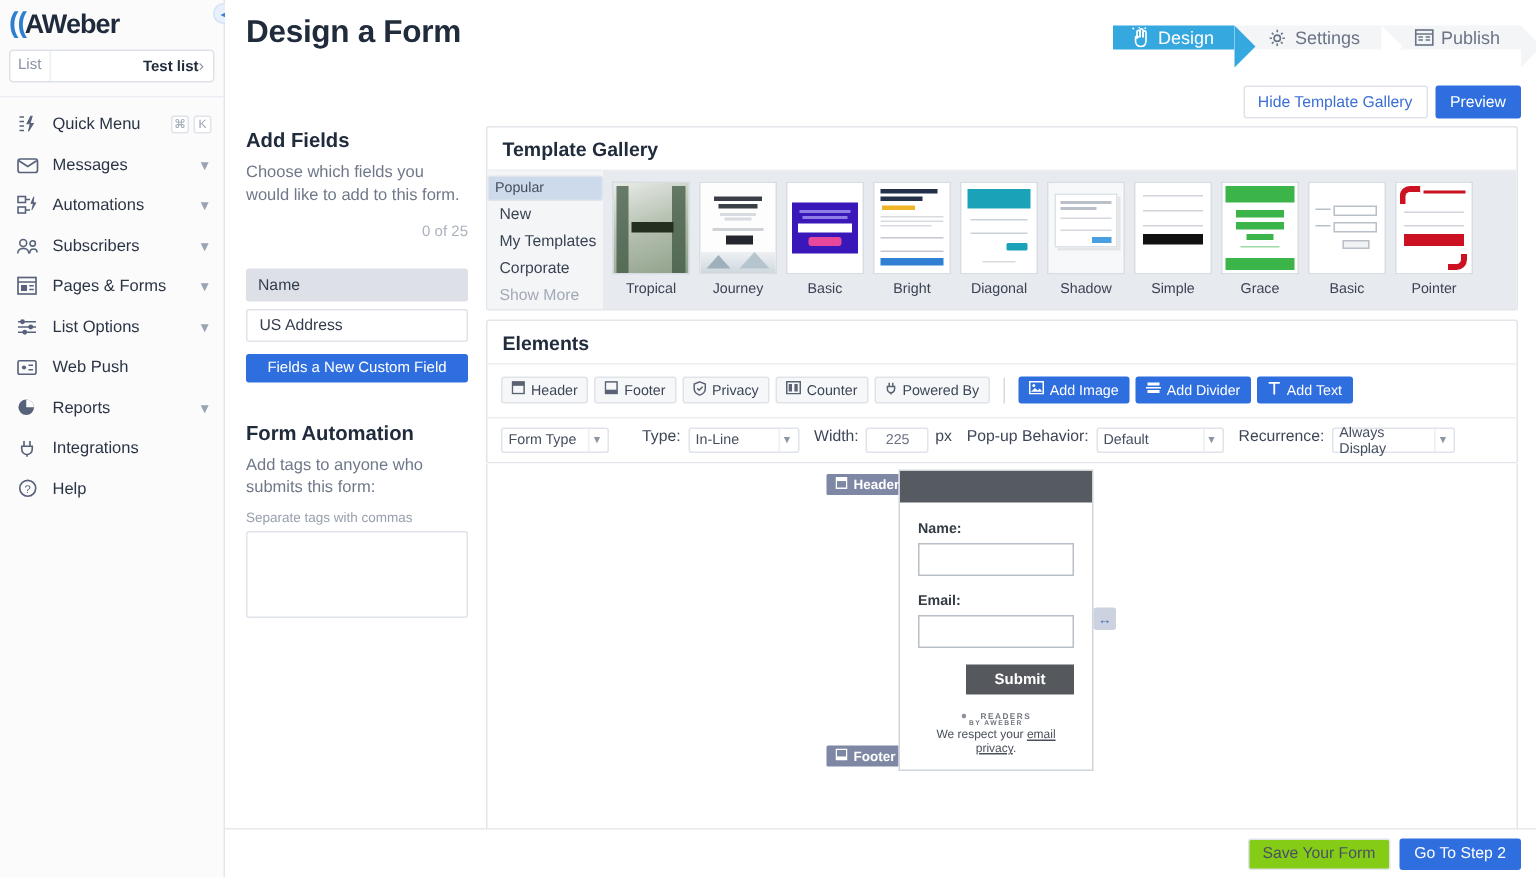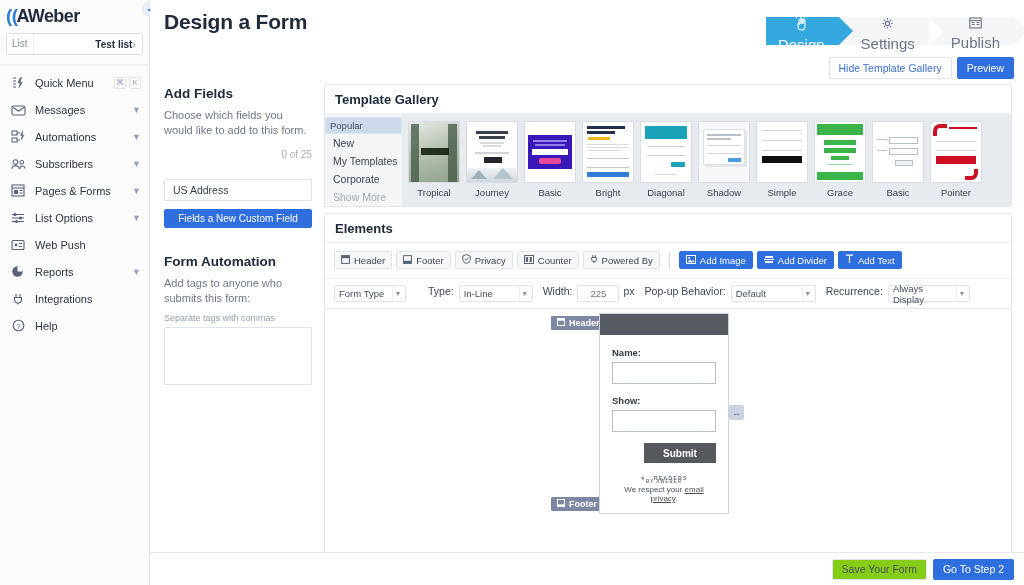--- a/index.html
+++ b/index.html
@@ -60,23 +60,23 @@
     align-items:center; justify-content:center; background:#fff;
   }
 
   
   .main{ flex:1; height:585px; position:relative; background:#fff; }
   .page-head{ padding:10px 14px 0 14px; position:relative; height:78px;}
   .page-title{ font-size:21px; font-weight:bold; color:#202b3c; letter-spacing:-.2px; }
 
   .steps{ position:absolute; right:10px; top:17px; display:flex; height:28px; }
   .step{
-    display:flex; align-items:center; gap:5px; font-size:15px;
-    padding:0 14px 0 12px; height:28px; position:relative;
-    background:#f4f5f7; color:#6a7486;flex-direction:column;
+    display:flex; align-items:center; gap:5px; font-size:12px;
+    padding:0 14px 0 12px; height:16px; position:relative;
+    background:#f4f5f7; color:#6a7486;
   }
   .step .ic{ display:flex; align-items:center; }
   .step.active{ background:#35a8e0; color:#fff; }
   .step.active:after{
     content:""; position:absolute; right:-14px; top:0;
     border-left:14px solid #35a8e0; border-top:14px solid transparent;
     border-bottom:14px solid transparent; z-index:3;
   }
   .step.plain:after{
     content:""; position:absolute; right:-14px; top:0;
@@ -417,20 +417,23 @@
       </div>
     </div>
 
     <div class="content">
 
       <div class="left-col">
         <div class="sec-title">Add Fields</div>
         <div class="muted">Choose which fields you would like to add to this form.</div>
         <div class="count">0 of 25</div>
 
+        <div class="field-pill filled">
+          <span>Name</span>
+        </div>
         <div class="field-pill outline">
           <span>US Address</span>
         </div>
 
         <div class="wide-blue">Fields a New Custom Field</div>
 
         <div class="sec-title" style="margin-top:26px;">Form Automation</div>
         <div class="muted">Add tags to anyone who submits this form:</div>
         <div class="tiny-note">Separate tags with commas</div>
         <div class="tag-area"></div>
@@ -705,21 +708,21 @@
                 </svg>
             </span>
             <span>Footer</span>
           </div>
 
           <div class="form-card">
             <div class="form-hdr"></div>
             <div class="form-body">
               <div class="f-label">Name:</div>
               <div class="f-input"></div>
-              <div class="f-label">Show:</div>
+              <div class="f-label">Email:</div>
               <div class="f-input"></div>
               <div class="f-submit">Submit</div>
 
               <div class="aw-mark">
                 <span class="dot">●</span>
                 <span class="rd">READERS</span>
               </div>
               <div class="aw-by">BY AWEBER</div>
               <div class="aw-resp">
                 <span>We respect your </span><u>email privacy</u><span>.</span>

